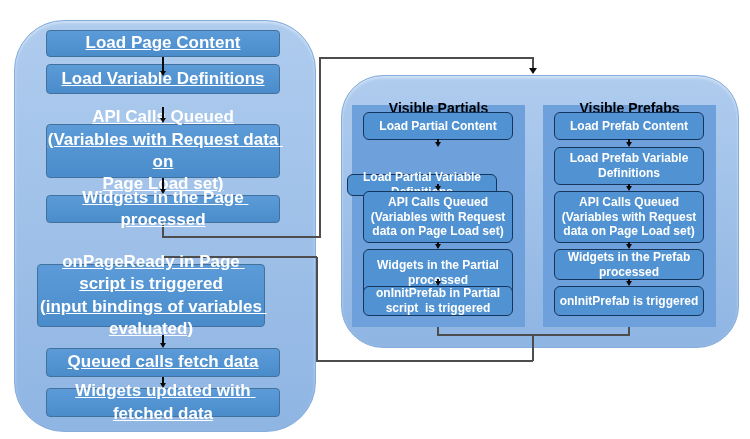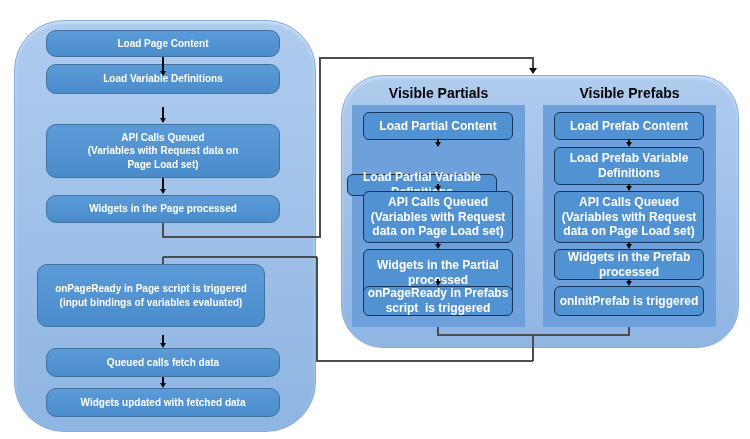--- a/index.html
+++ b/index.html
@@ -7,28 +7,28 @@
           font-family:"Liberation Sans",sans-serif;}
   
   .container{position:absolute;border-radius:50px;
              background:linear-gradient(180deg,var(--container-fill-top),var(--container-fill-bottom));
              border:1px solid var(--container-border);
              box-shadow:inset 0 2px 3px rgba(255,255,255,0.45);}
   .container.right{border-radius:42px;}
   
   .panel{position:absolute;background:var(--panel-fill);}
   .panel-header{position:absolute;color:var(--header-text);font-size:14px;font-weight:600;
-                text-align:center;line-height:18px;}
+                text-align:center;line-height:18px;margin-top:15px;}
   
   .pbox{position:absolute;display:flex;align-items:center;justify-content:center;
         text-align:center;white-space:pre-wrap;color:var(--box-text);font-weight:600;
         box-sizing:border-box;}
-  .pbox.left-style{font-size:10px;line-height:1.32;border-radius:10px;
+  .pbox.left-style{font-size:17px;line-height:1.32;border-radius:4px;
         background:linear-gradient(180deg,var(--page-box-fill-top),var(--page-box-fill-bottom));
-        border:1px solid var(--page-box-border);}
+        border:1px solid var(--page-box-border);text-decoration:underline;}
   .pbox.panel-style{font-size:12px;line-height:1.22;border-radius:6px;
         background:var(--panel-box-fill);
         border:1px solid var(--panel-box-border);}
   
   .hline{position:absolute;height:1.5px;background:var(--connector);}
   .vline{position:absolute;width:1.5px;background:var(--connector);}
   
   .flow-arrow{position:absolute;width:7px;}
   .fa-line{position:absolute;left:2.75px;top:0;width:1.5px;height:calc(100% - 5px);
            background:var(--arrow);}
@@ -104,21 +104,21 @@
     </div>
 
   <div class="pbox panel-style" style="left:363px;top:112px;width:150px;height:28px;">Load Partial Content</div>
   <div class="pbox panel-style" style="left:347px;top:147px;width:150px;height:22px;margin-top:27px;">Load Partial Variable
 Definitions</div>
   <div class="pbox panel-style" style="left:363px;top:191px;width:150px;height:52px;">API Calls Queued
 (Variables with Request
 data on Page Load set)</div>
   <div class="pbox panel-style" style="left:363px;top:249px;width:150px;height:47px;">Widgets in the Partial
 processed</div>
-  <div class="pbox panel-style" style="left:363px;top:286px;width:150px;height:30px;">onPageReady in Prefabs
+  <div class="pbox panel-style" style="left:363px;top:286px;width:150px;height:30px;">onInitPrefab in Partial
 script  is triggered</div>
 
   <div class="flow-arrow" style="left:434.5px;top:139px;height:8px;">
       <span class="fa-line"></span>
       <span class="fa-head"></span>
     </div>
   <div class="flow-arrow" style="left:434.5px;top:184px;height:7px;">
       <span class="fa-line"></span>
       <span class="fa-head"></span>
     </div>

